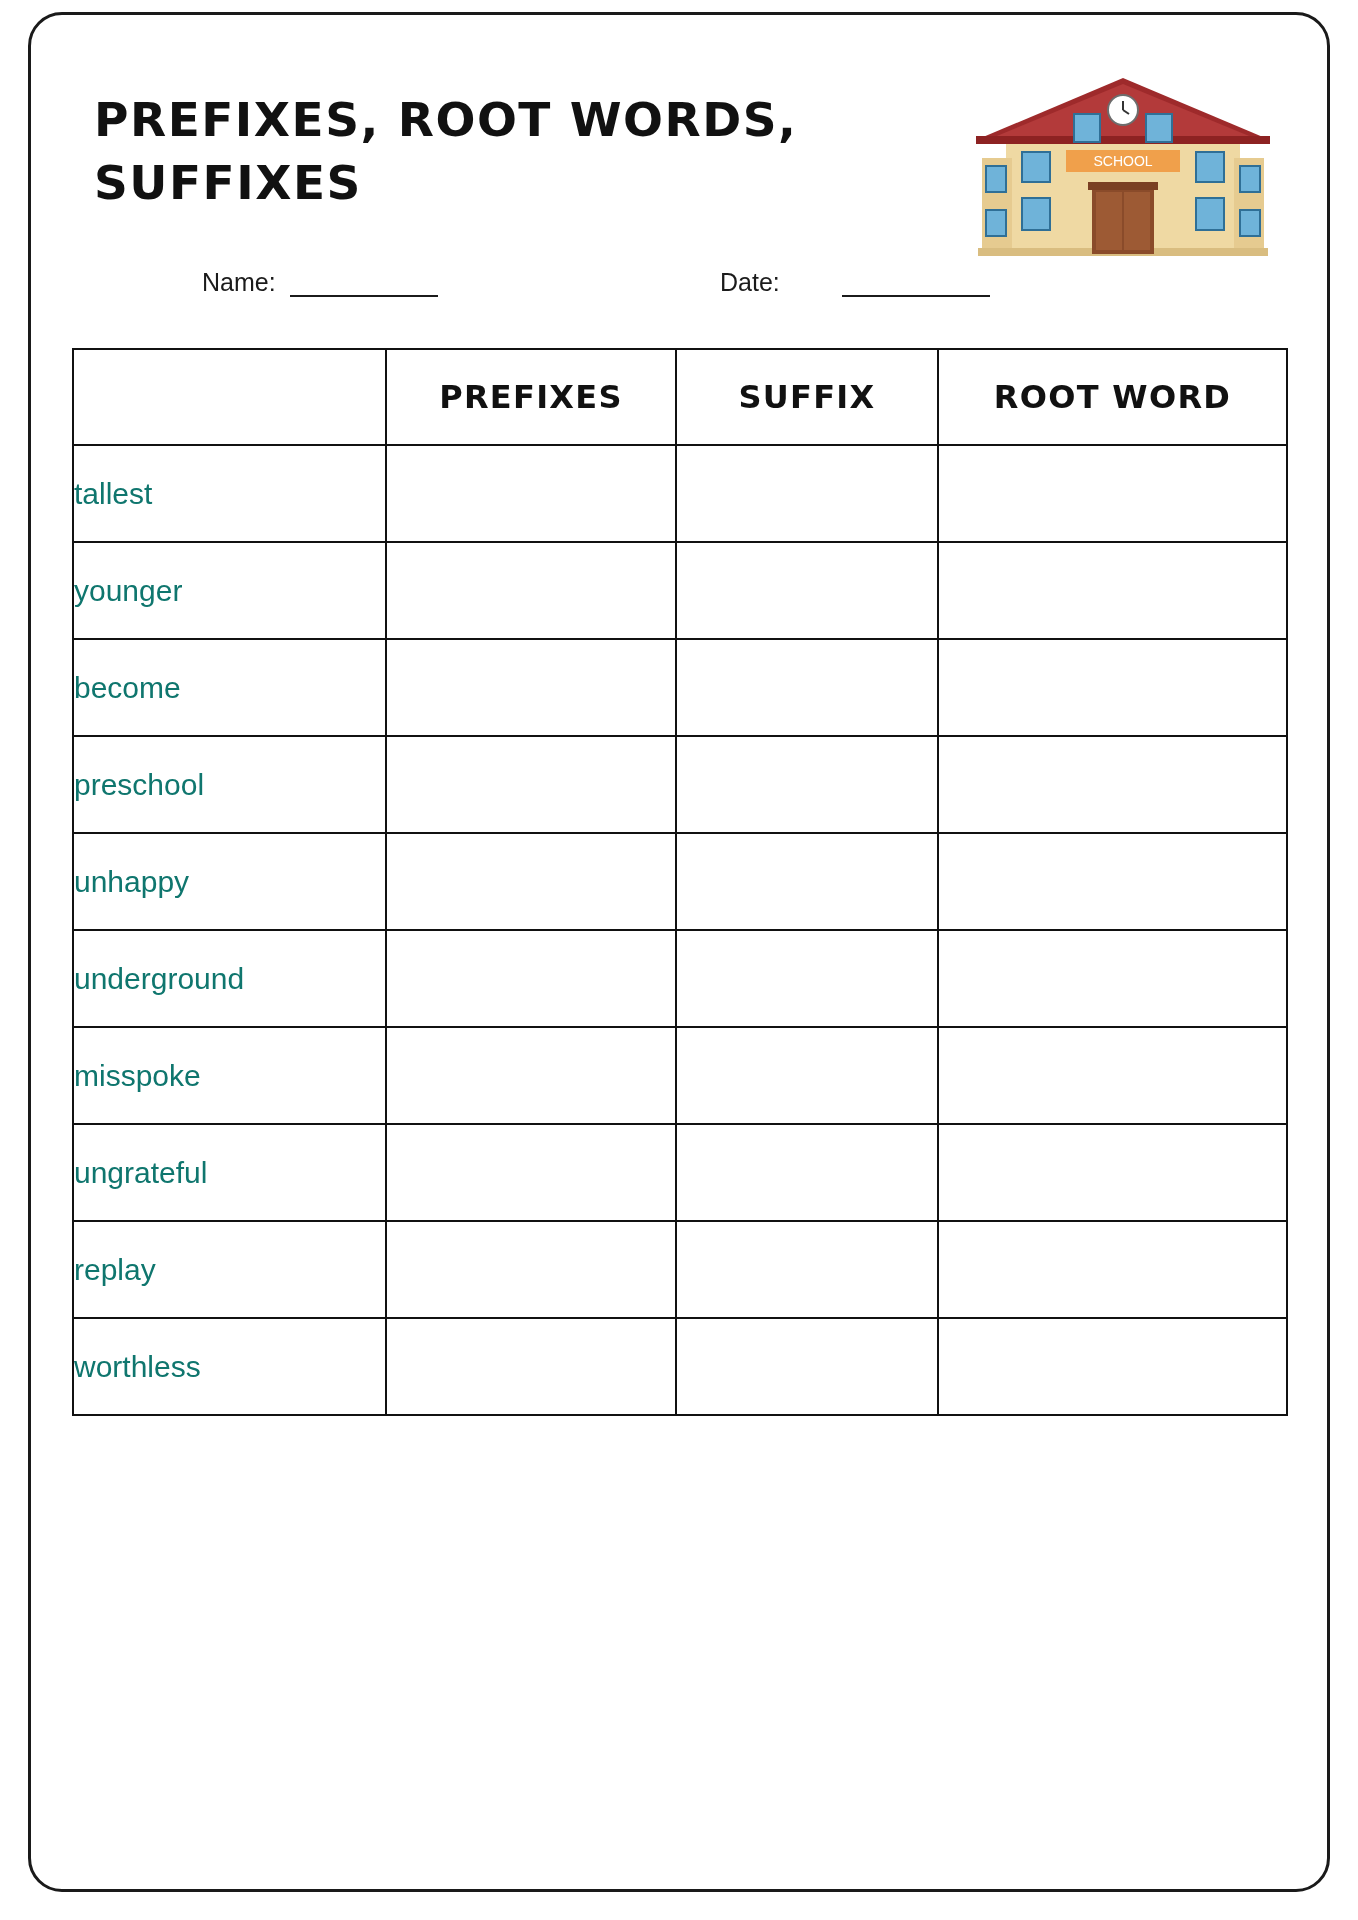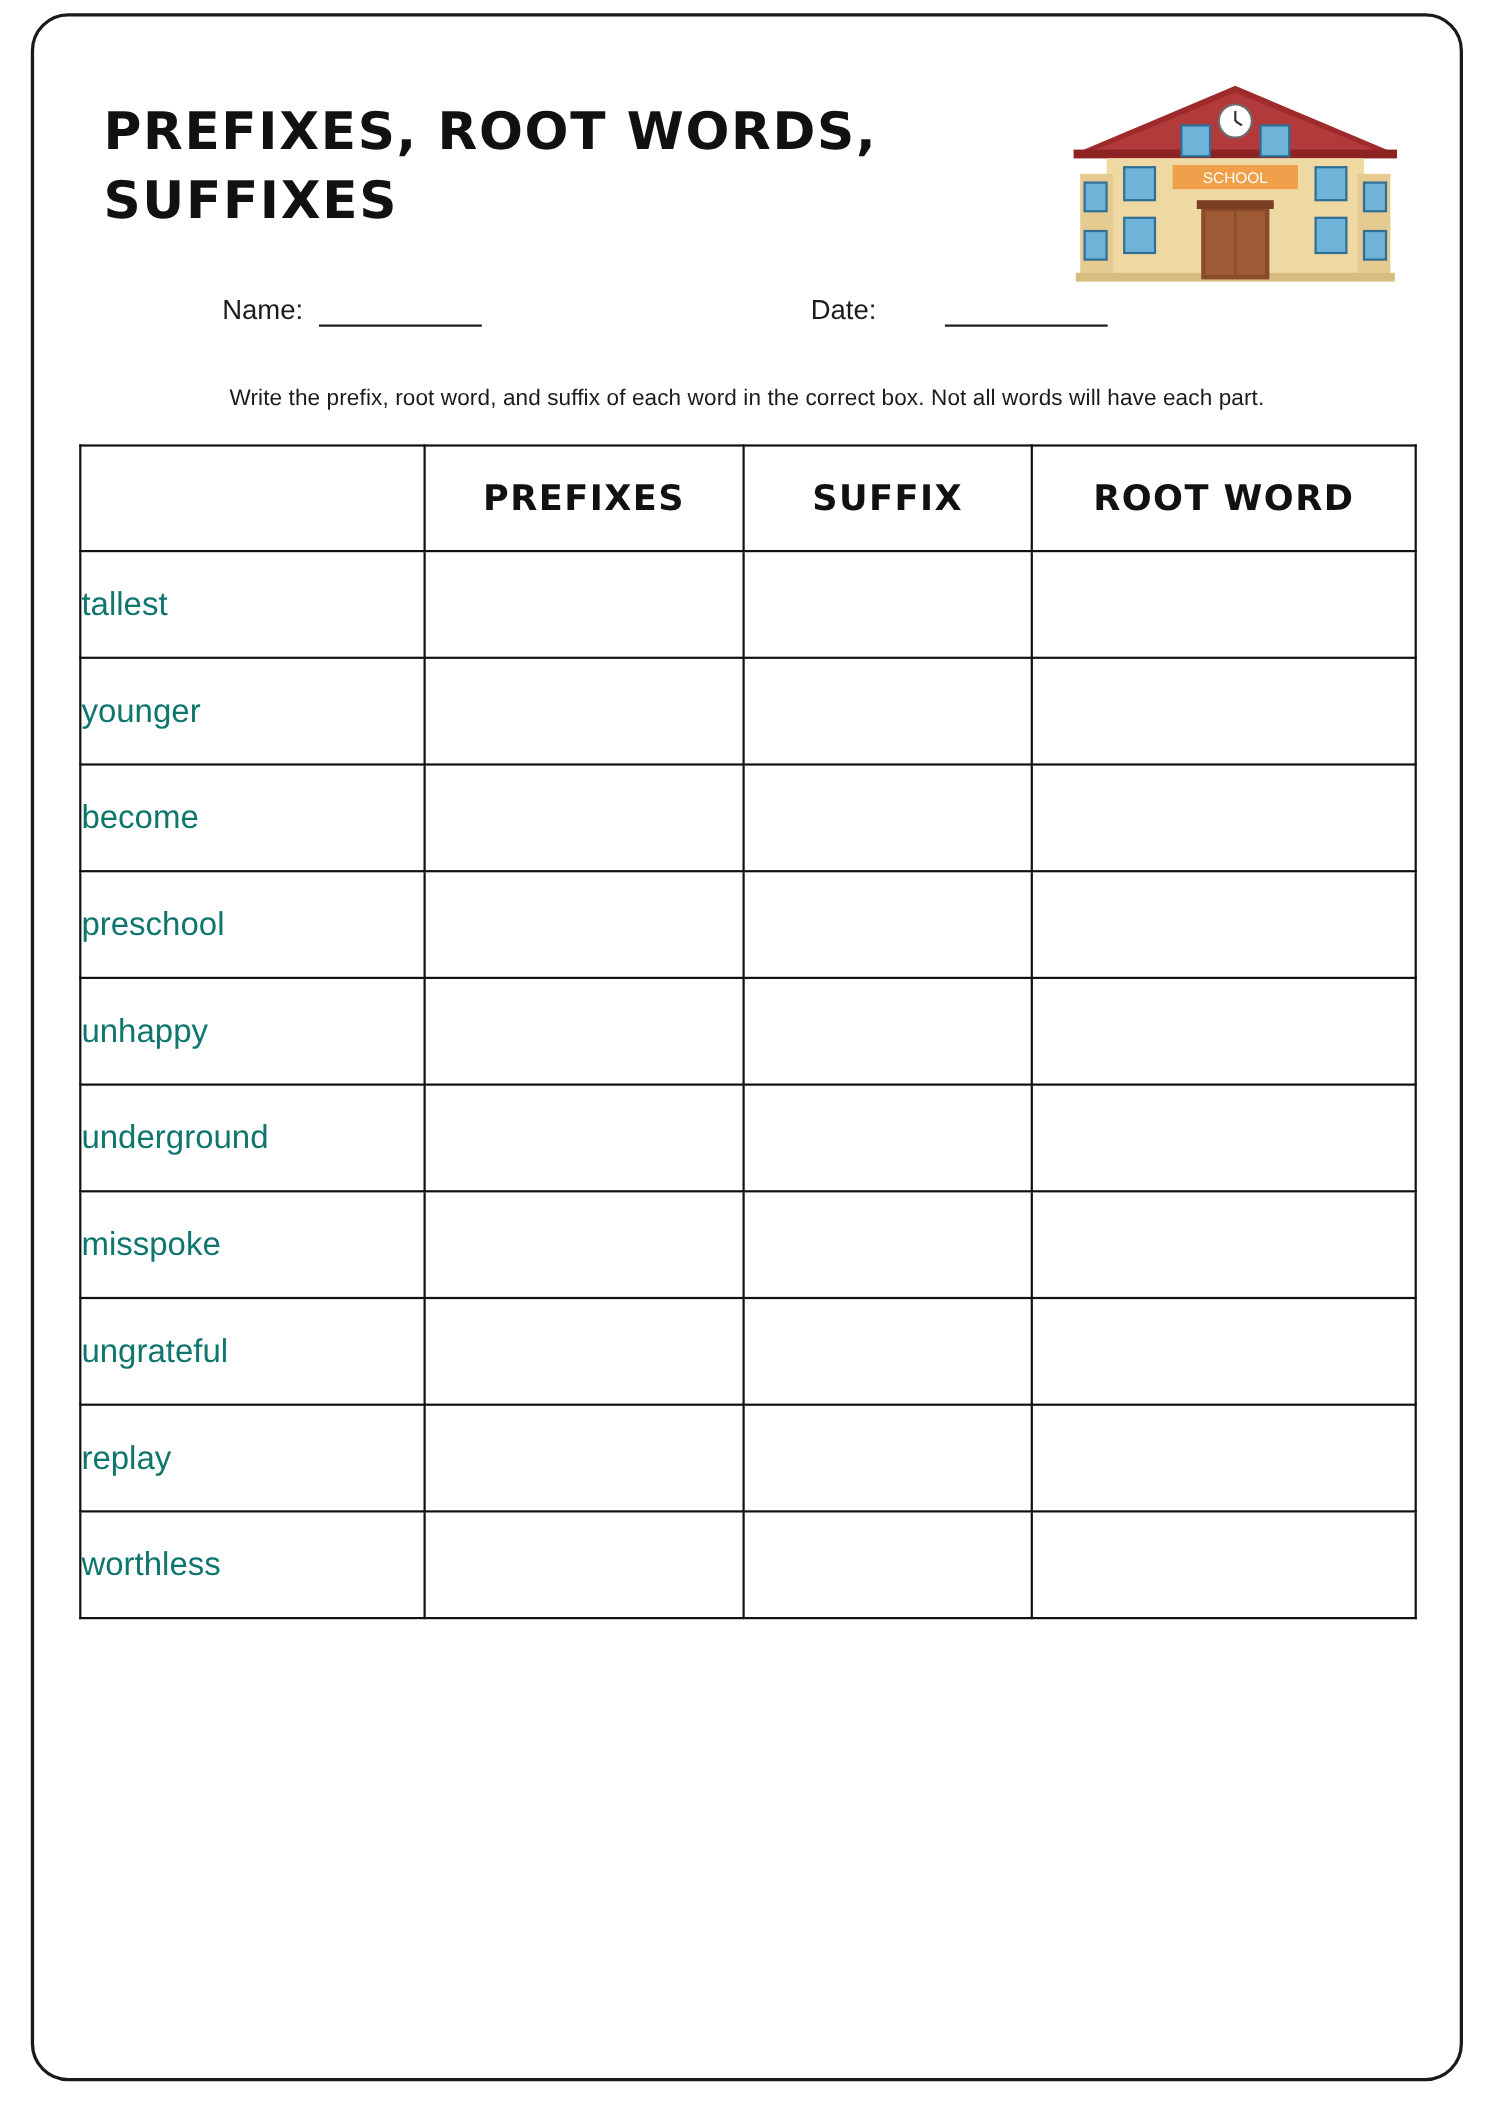--- a/index.html
+++ b/index.html
@@ -77,21 +77,21 @@
     font-family: "Liberation Sans", sans-serif;
   }
   .field {
     position: absolute;
     display: flex;
     align-items: flex-end;
     font-size: 25px;
     color: #1b1b1b;
   }
   .field.name { left: 130px; top: 0; }
-  .field.date { left: 665px; top: 0; gap: 48px; }
+  .field.date { left: 648px; top: 0; gap: 48px; }
   .field .lbl { margin-right: 14px; }
   .field .blank {
     display: inline-block;
     width: 148px;
     border-bottom: 2.5px solid #1b1b1b;
     height: 26px;
   }
 
   
   .instructions {
@@ -207,21 +207,20 @@
       <div class="field name">
         <span class="lbl">Name:</span>
         <span class="blank"></span>
       </div>
       <div class="field date">
         <span class="lbl">Date:</span>
         <span class="blank"></span>
       </div>
     </div>
 
-    <div class="instructions">Write the prefix, root word, and suffix of each word in the correct box. Not all words will have each part.</div>
 
     <div class="table-wrap">
       <table class="worksheet">
         <colgroup>
           <col class="c0">
             <col class="c1">
             <col class="c2">
             <col class="c3">
         </colgroup>
         <thead>

